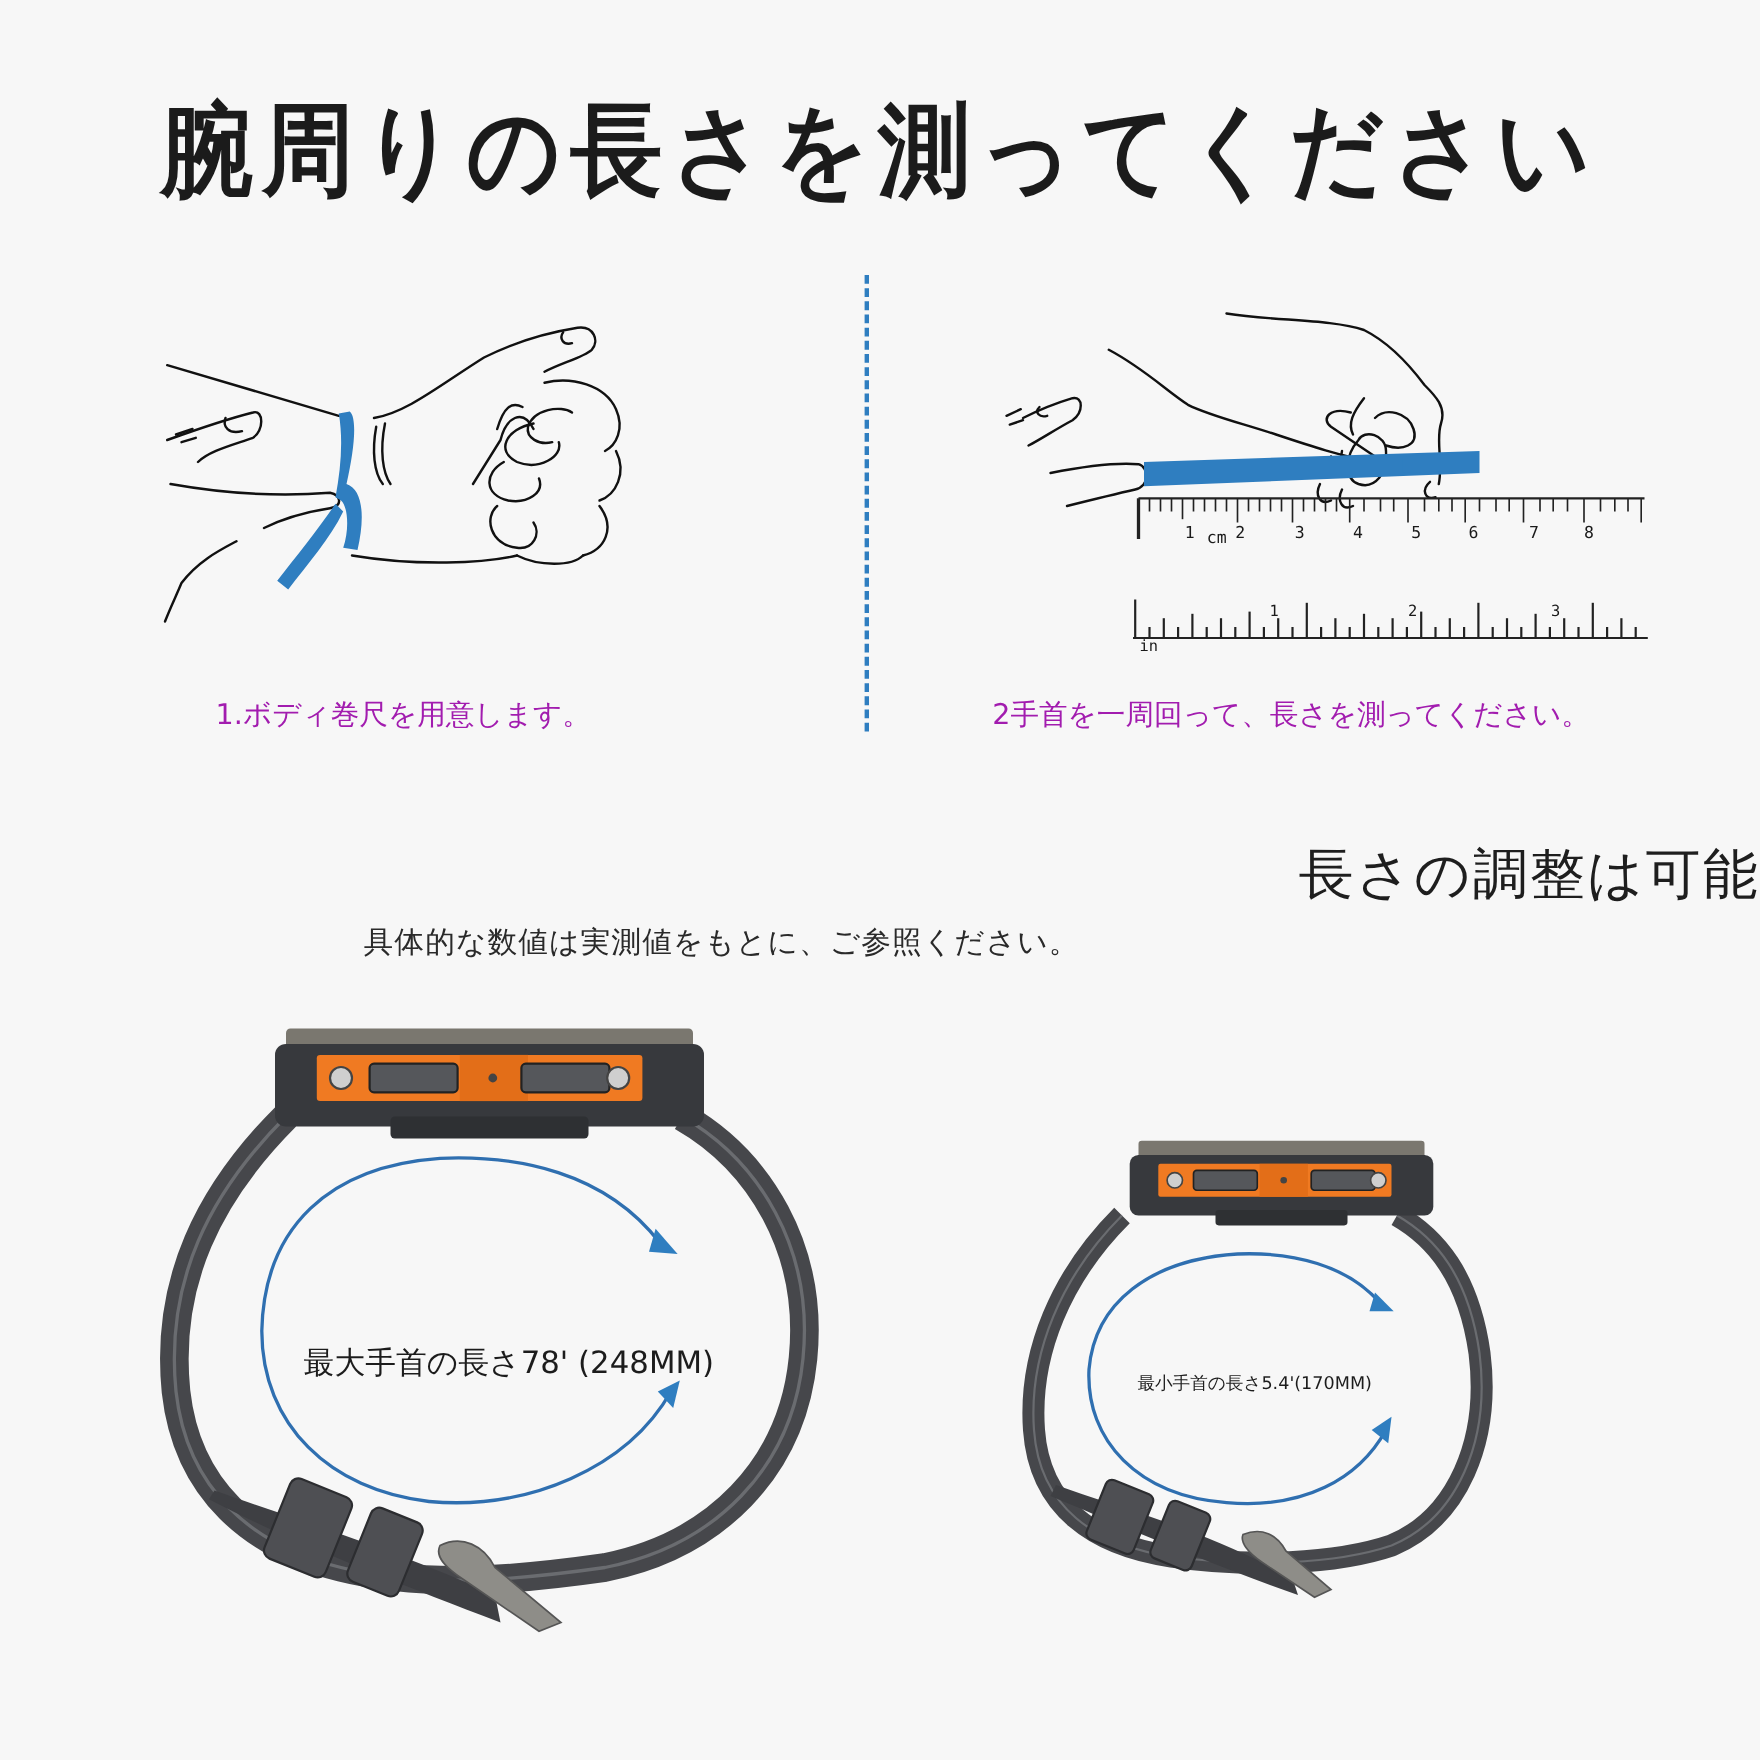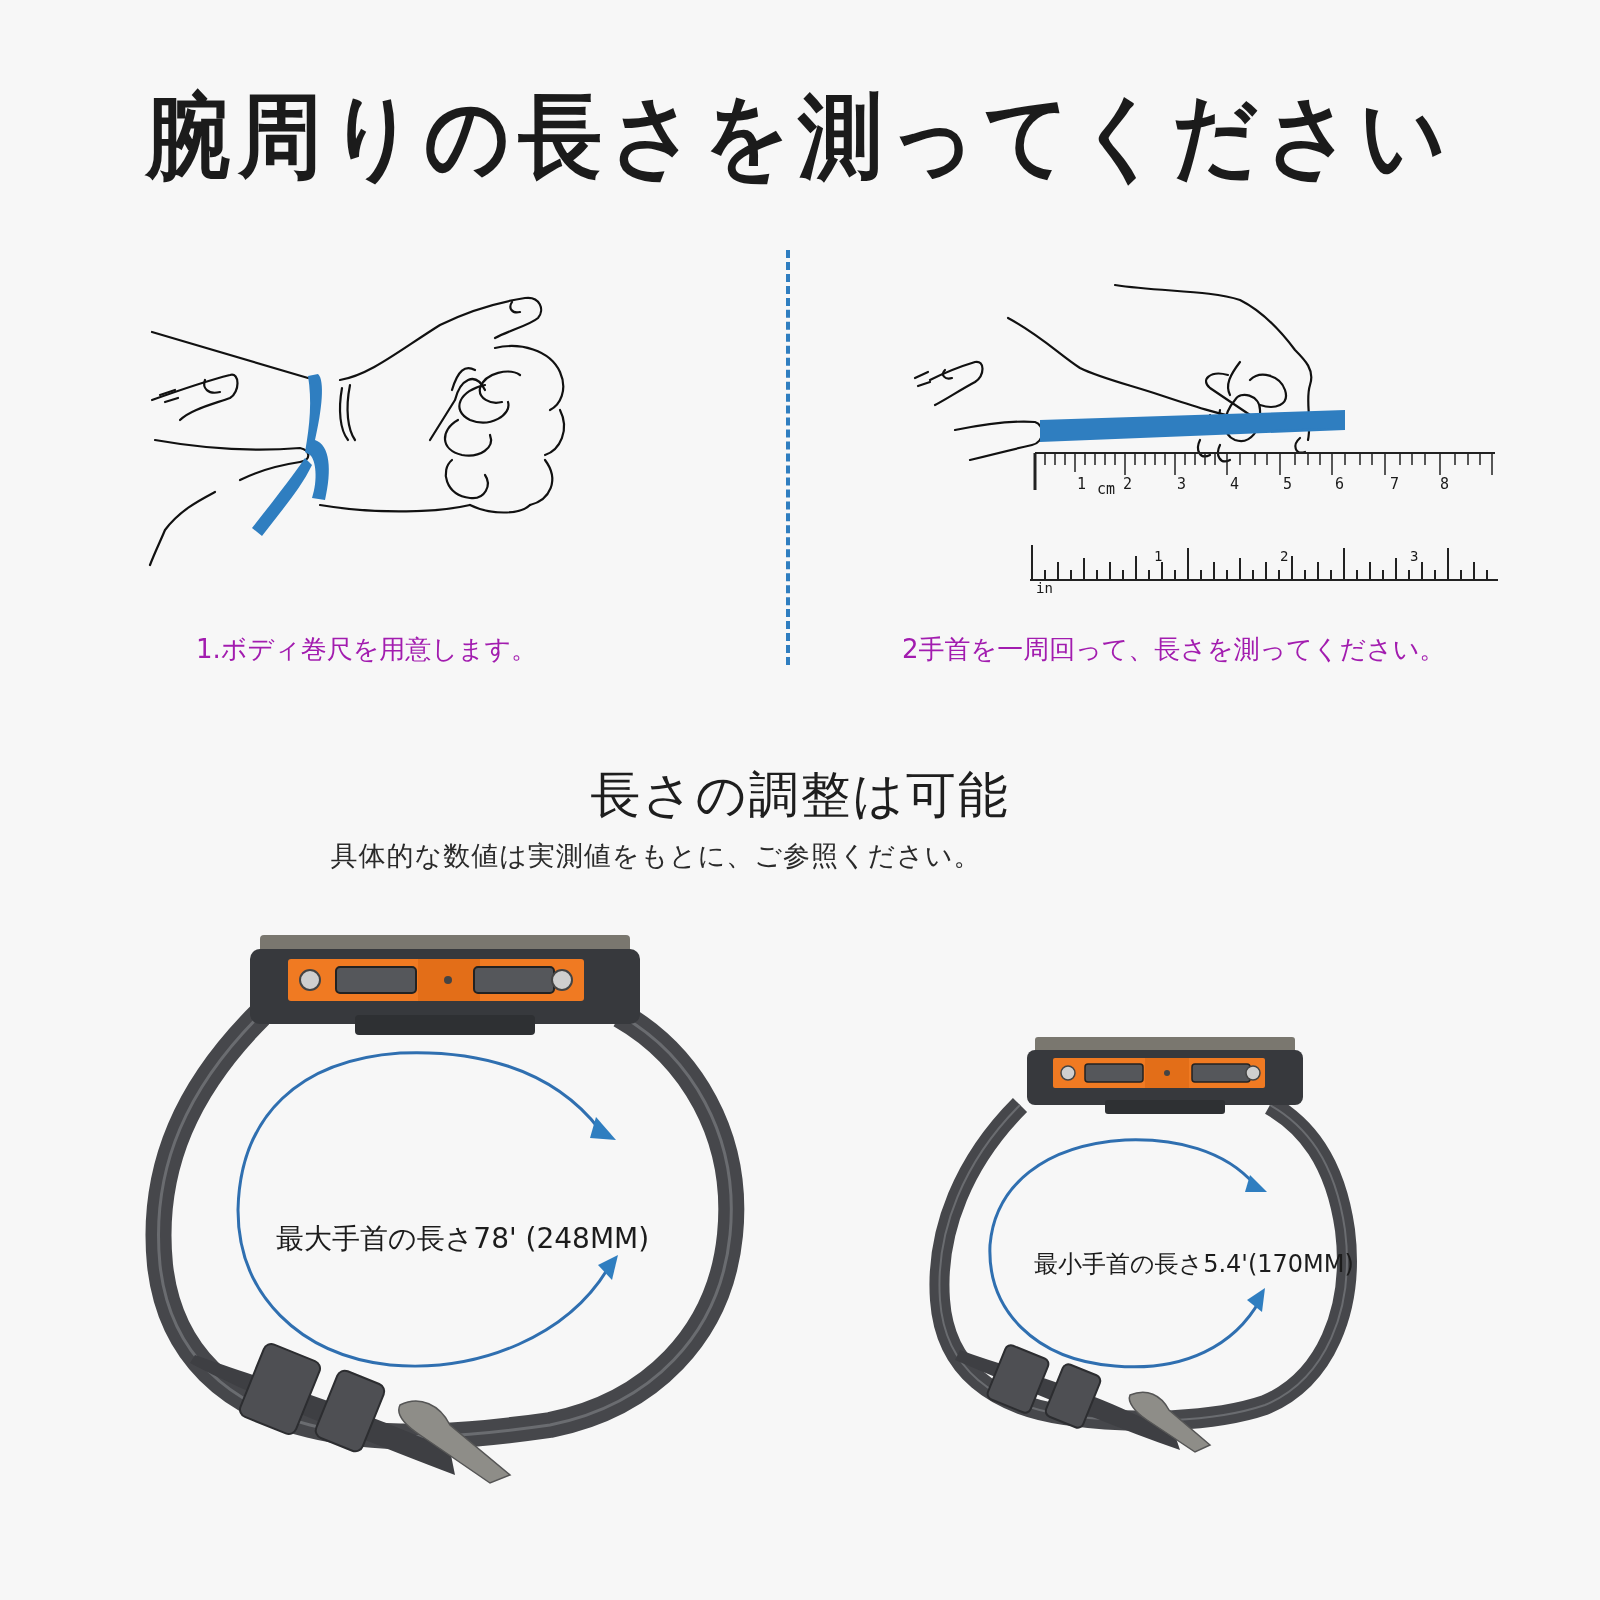--- a/index.html
+++ b/index.html
@@ -26,21 +26,21 @@
     font-size: 26px;
     color: #a21caf;
     white-space: nowrap;
   }
   .divider {
     left: 786px; top: 250px; width: 0; height: 415px;
     border-left: 4px dashed #2f7ec0;
   }
   .section-title {
     left: 0; width: 1600px; top: 762px;
-    text-align: center; font-size: 50px; color: #1e1e1e;
+    text-align: right; font-size: 50px; color: #1e1e1e;
     letter-spacing: 2px;
   }
   .section-sub {
     left: 0; width: 1312px; top: 838px;
     text-align: center; font-size: 27px; color: #2a2a2a;
     letter-spacing: 1px;
   }
   .watch-label { white-space: nowrap; color: #1c1c1c; }
   svg { position: absolute; overflow: visible; }
 </style>
@@ -268,13 +268,13 @@
   <rect x="210" y="8" width="44" height="30" fill="#e36e18"></rect>
   <rect x="150" y="14" width="58" height="18" rx="3" fill="#55575b" stroke="#222" stroke-width="1.5"></rect>
   <rect x="257" y="14" width="58" height="18" rx="3" fill="#55575b" stroke="#222" stroke-width="1.5"></rect>
   <circle cx="133" cy="23" r="7" fill="#cfcfcf" stroke="#444" stroke-width="1.5"></circle>
   <circle cx="318" cy="23" r="7" fill="#cfcfcf" stroke="#444" stroke-width="1.5"></circle>
   <circle cx="232" cy="23" r="3" fill="#444"></circle>
   <path d="M320 135 C290 100 240 88 190 90 C110 95 60 135 55 195 C52 260 100 310 180 316 C250 322 300 295 325 250" fill="none" stroke="#2f6fb0" stroke-width="3"></path>
   <polygon points="315,125 332,142 310,142" fill="#2f7ec0"></polygon>
   <polygon points="312,250 330,238 327,262" fill="#2f7ec0"></polygon>
 </svg>
-<div class="abs watch-label" style="left:1034px; top:1248px; font-size:24px;">最小手首の長さ5.4'(170MM)</div>
+<div class="abs watch-label" style="left:1034px; top:1248px; font-size:16px;">最小手首の長さ5.4'(170MM)</div>
 
 </body></html>

